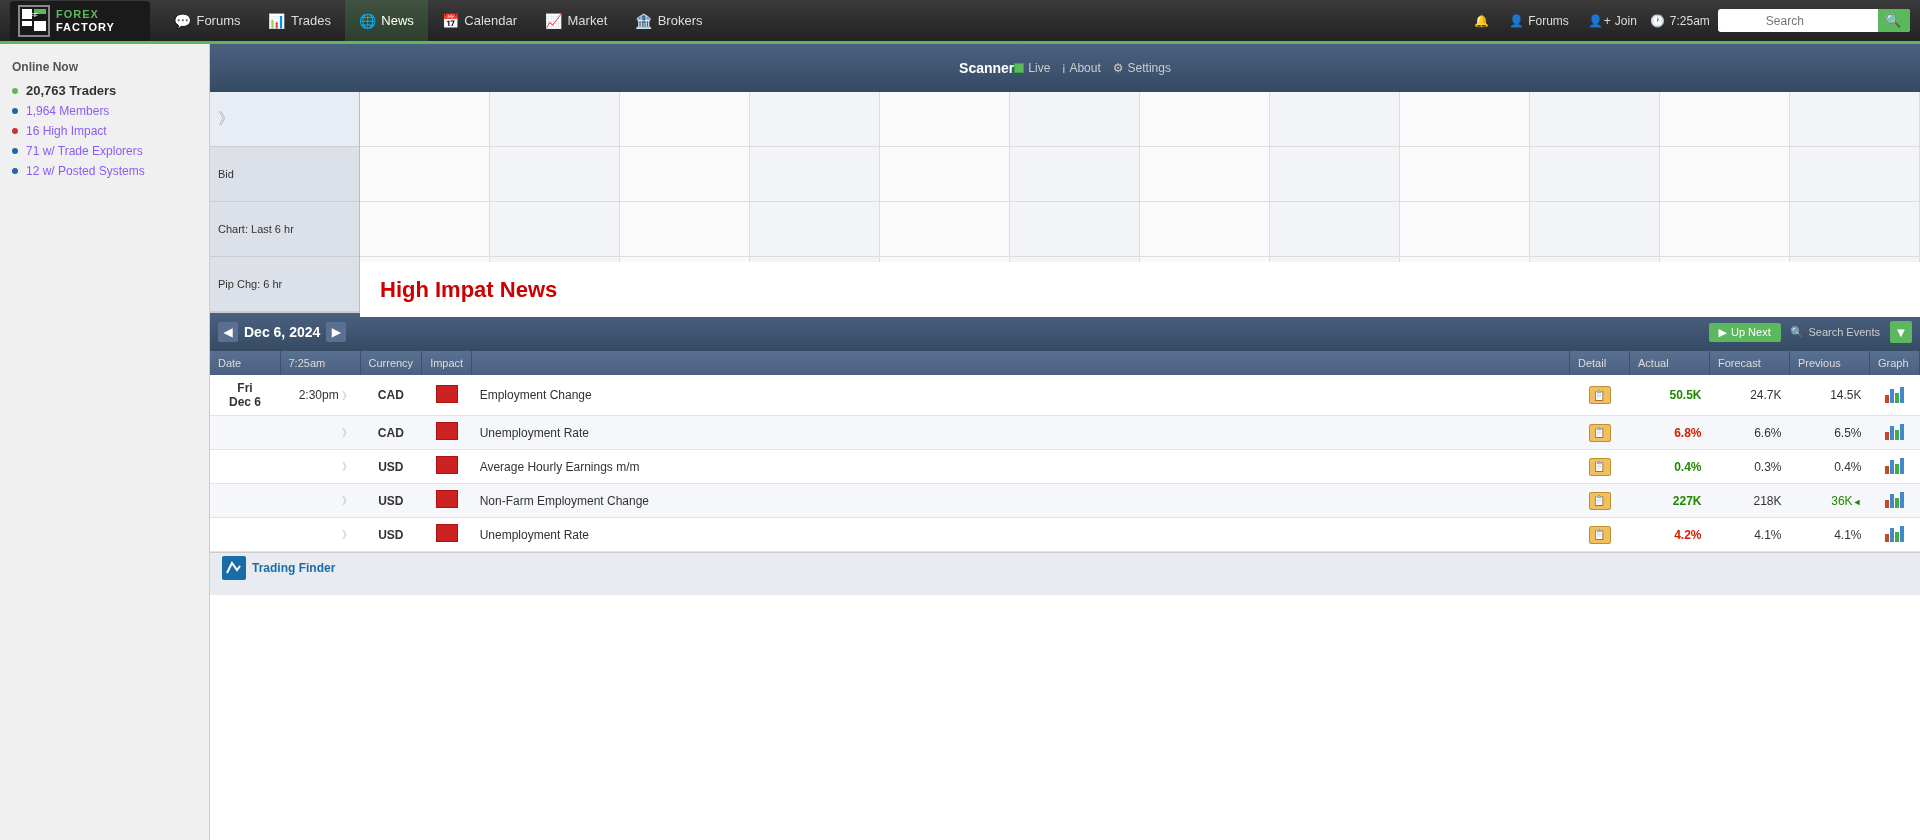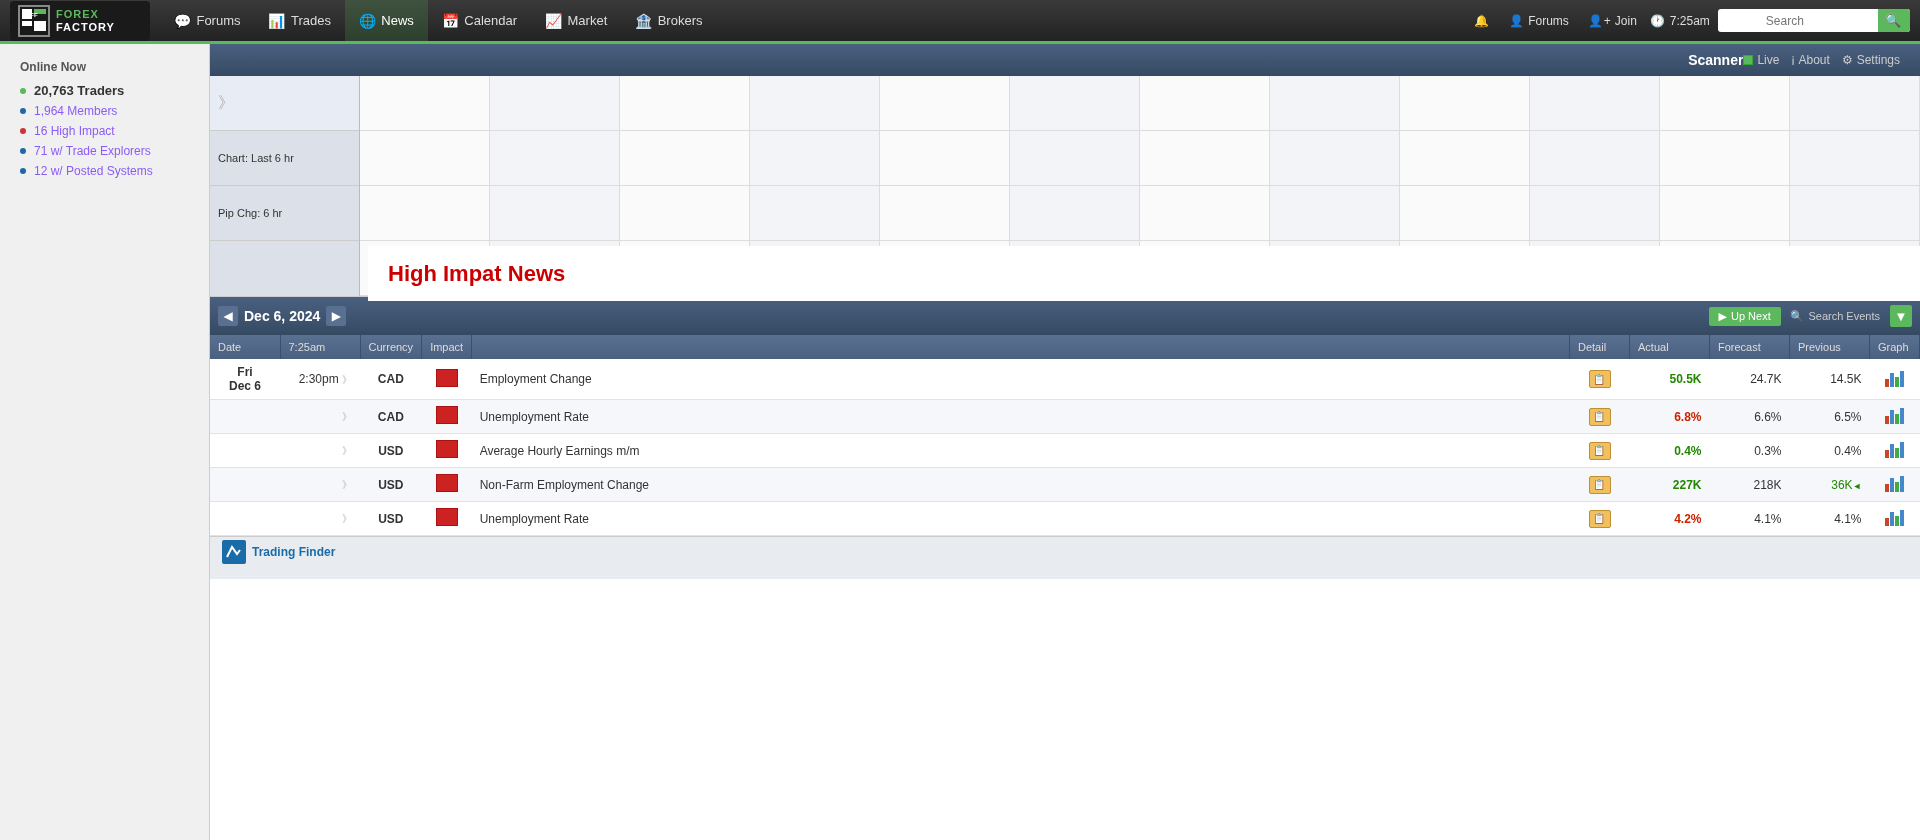--- a/index.html
+++ b/index.html
@@ -71,21 +71,21 @@
     .time-display { color: #ddd; font-size: 12px; display: flex; align-items: center; gap: 4px; }
 
     
     .main-layout { display: flex; min-height: calc(840px - 44px); }
 
     
     .sidebar {
       width: 210px;
       background: #f0f0f0;
       border-right: 1px solid #ccc;
-      padding: 10px 8px;
+      padding: 10px 0;
       flex-shrink: 0;
     }
     .sidebar-title {
       padding: 6px 12px;
       font-size: 12px;
       color: #555;
       font-weight: bold;
     }
     .sidebar-item { padding: 3px 12px; font-size: 12px; color: #555; display: flex; align-items: center; gap: 8px; }
     .sidebar-item.bold { font-weight: bold; font-size: 13px; color: #333; }
@@ -95,24 +95,24 @@
     .sidebar-dot.blue { background: #2266aa; }
 
     
     .content { flex: 1; overflow: auto; background: #fff; }
 
     
     .scanner-header {
       background: linear-gradient(to bottom, #4a6080, #354a62);
       color: #fff;
       padding: 0 20px;
-      height: 32px;
-      display: flex;
-      align-items: center;
-      justify-content: flex-end;
+      height: 48px;
+      display: flex;
+      align-items: center;
+      justify-content: center;
     }
     .scanner-title { font-size: 14px; font-weight: bold; }
     .scanner-controls { display: flex; align-items: center; gap: 12px; font-size: 12px; }
     .scanner-btn {
       display: flex; align-items: center; gap: 4px; cursor: pointer; color: #ccc;
     }
     .live-indicator { display: flex; align-items: center; gap: 4px; }
     .live-dot { width: 10px; height: 10px; background: #5cb85c; border: 1px solid #3a3; }
 
     
@@ -381,20 +381,21 @@
             <span>Settings</span>
           </div>
         </div>
       </div>
 
       <div class="scanner-table-area">
         <div class="scanner-left-labels">
           <div class="scanner-row-label">
             <span style="color:#aaa; font-size:16px;">》</span>
           </div>
+          <div class="scanner-row-label">Bid</div>
           <div class="scanner-row-label">Chart: Last 6 hr</div>
           <div class="scanner-row-label">Pip Chg: 6 hr</div>
         </div>
         <div style="flex:1; position:relative;">
 
           <div style="display:grid; grid-template-columns: repeat(12, 1fr); height:100%;">
 
             <div class="scanner-cell"></div>
               <div class="scanner-cell"></div>
               <div class="scanner-cell"></div>
@@ -438,21 +439,21 @@
               <div class="scanner-cell"></div>
               <div class="scanner-cell"></div>
               <div class="scanner-cell"></div>
               <div class="scanner-cell"></div>
               <div class="scanner-cell"></div>
               <div class="scanner-cell"></div>
               <div class="scanner-cell"></div>
               <div class="scanner-cell"></div>
           </div>
 
-          <div style="position:absolute; top:170px; left:8px; right:0; height:55px; background:#fff; display:flex; align-items:center; padding-left:20px;">
+          <div style="position:absolute; top:170px; left:0; right:0; height:55px; background:#fff; display:flex; align-items:center; padding-left:20px;">
             <span class="high-impact-text" style="color:#cc0000; font-size:22px; font-weight:bold;">High Impat News</span>
           </div>
         </div>
       </div>
     </div>
 
     <div>
       <div class="calendar-header">
         <div class="cal-nav">
           <button class="cal-nav-btn">◀</button>

